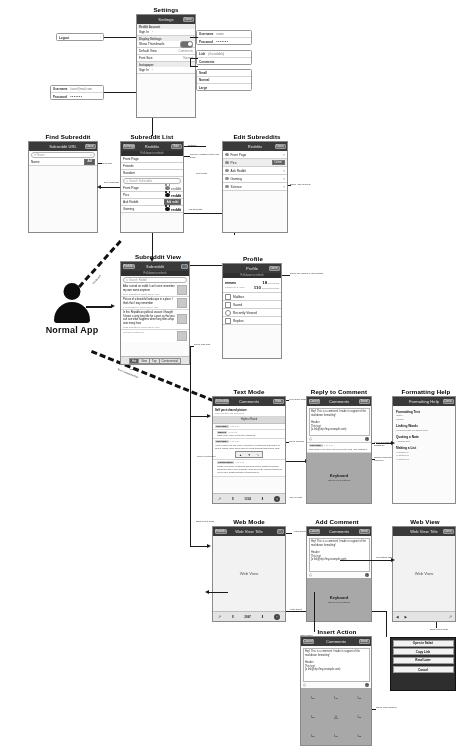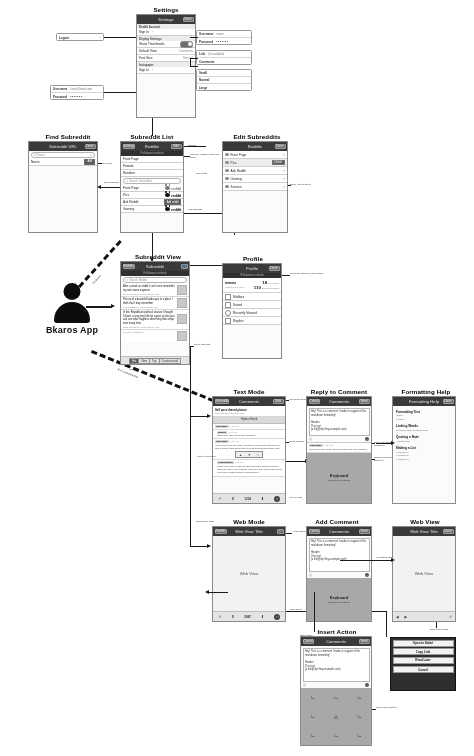--- a/index.html
+++ b/index.html
@@ -345,21 +345,21 @@
     </div>
   </div>
   <div class="anno" style="left:290px;top:183px;">Swipe / tap to delete</div>
   <div class="ln lh" style="left:288px;top:185px;width:3px;"></div>
 
   <div class="launch" style="left:32px;top:283px;width:80px;">
     <div class="person">
       <div class="head"></div>
         <div class="body"></div>
     </div>
-    <div class="launch-lbl">Bkaros App</div>
+    <div class="launch-lbl">Normal App</div>
   </div>
   <div class="ln lh arrow-r" style="left:86px;top:306px;width:26px;height:2px;"></div>
 
   <div class="dashed" style="left:78px;top:286px;width:62px;transform:rotate(-48deg);"></div>
   <div class="dashlbl" style="left:92px;top:283px;transform:rotate(-48deg);">first launch</div>
 
   <div class="dashed" style="left:92px;top:350px;width:150px;transform:rotate(22deg);"></div>
   <div class="dashlbl" style="left:118px;top:368px;transform:rotate(22deg);">Text / comments flow</div>
   <div style="position:absolute;left:232px;top:411px;border-left:4px solid transparent;border-right:4px solid transparent;border-top:6px solid #111;transform:rotate(22deg);"></div>
 

